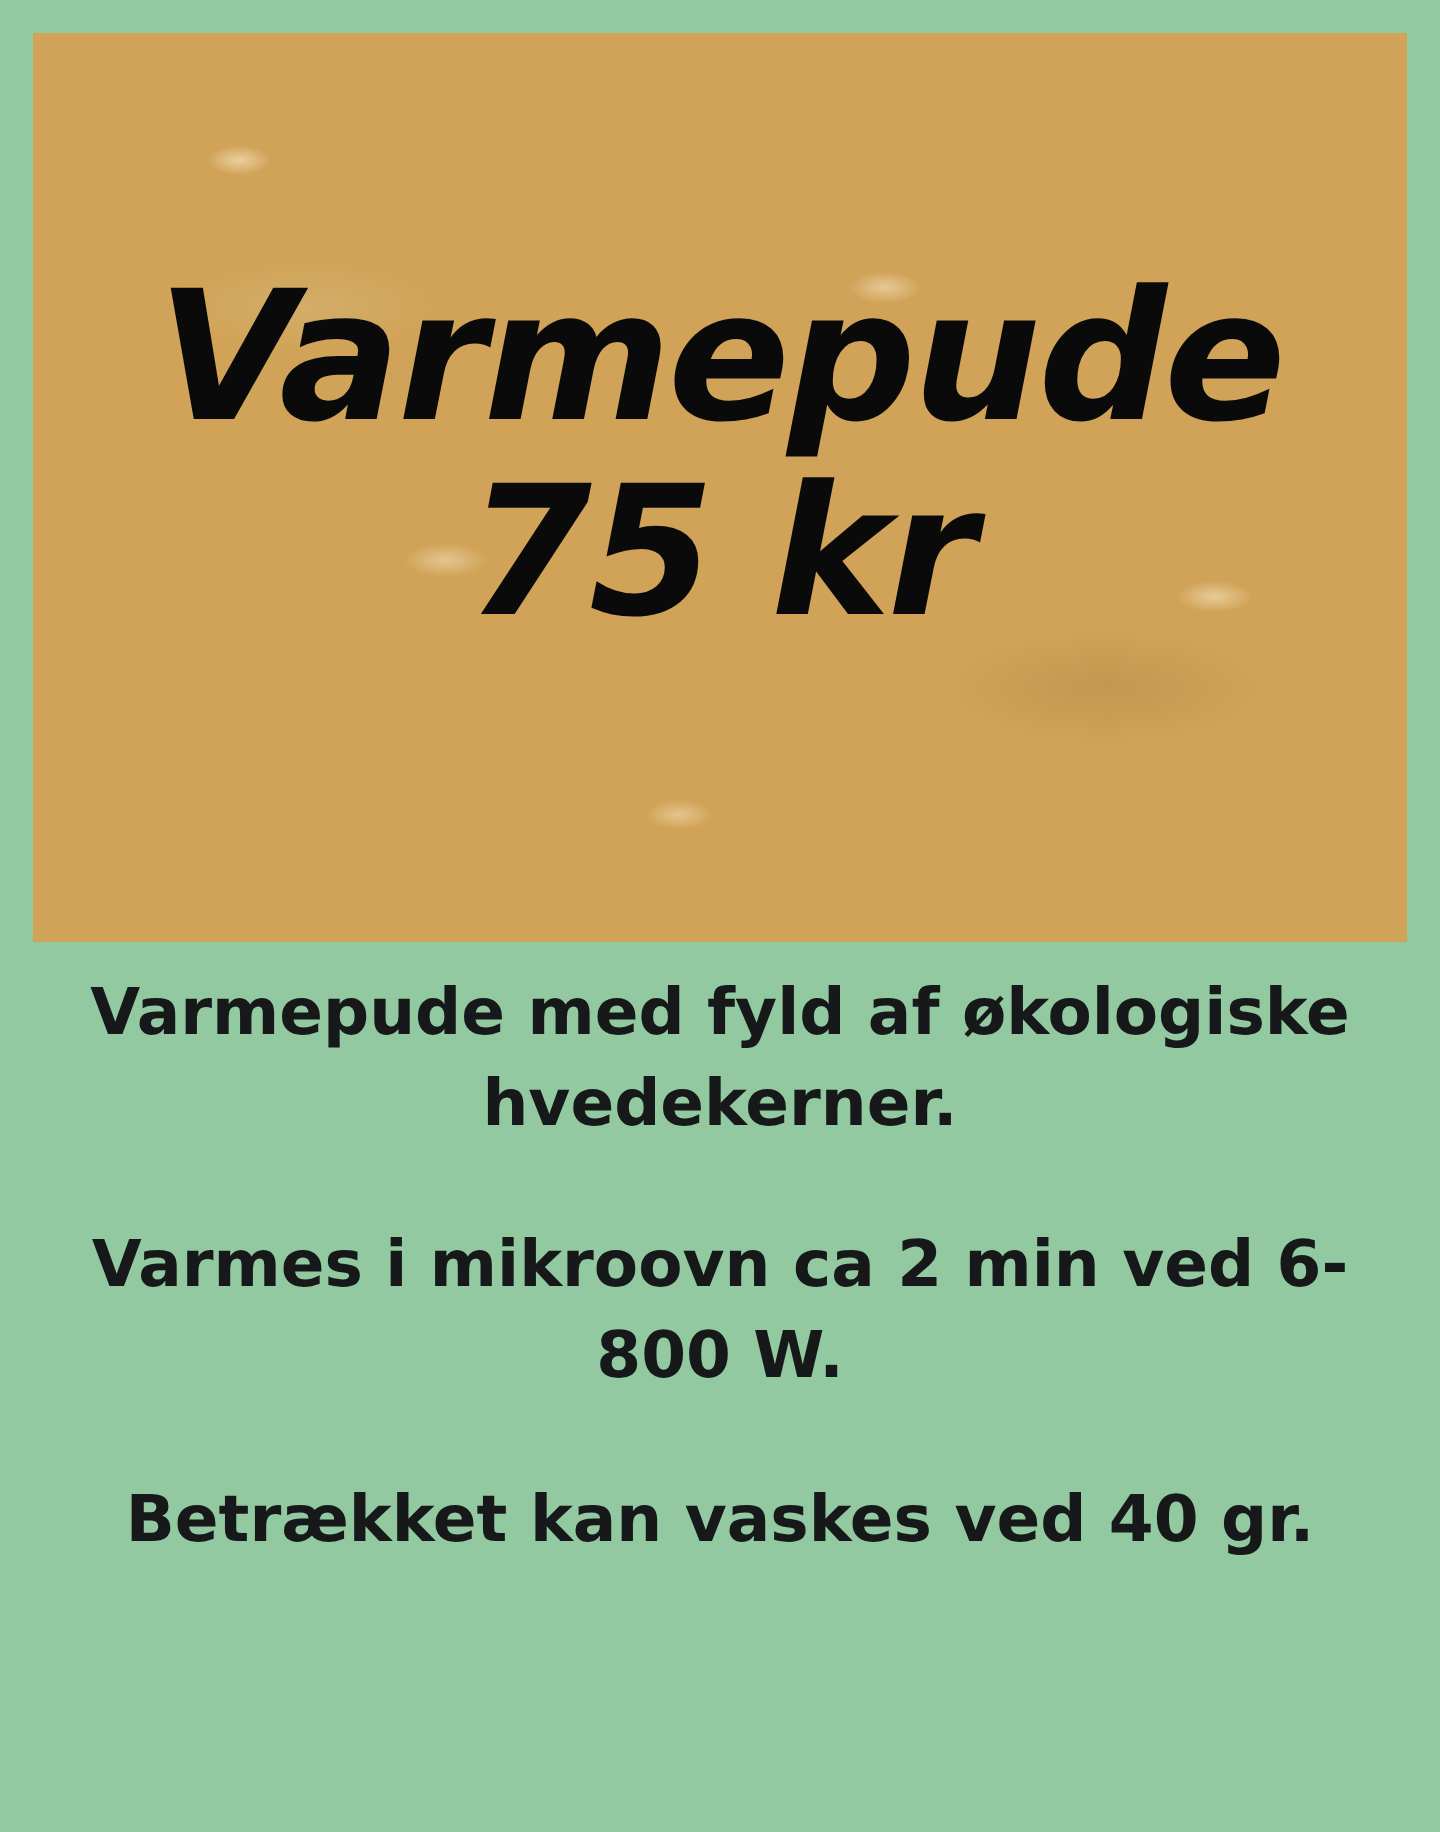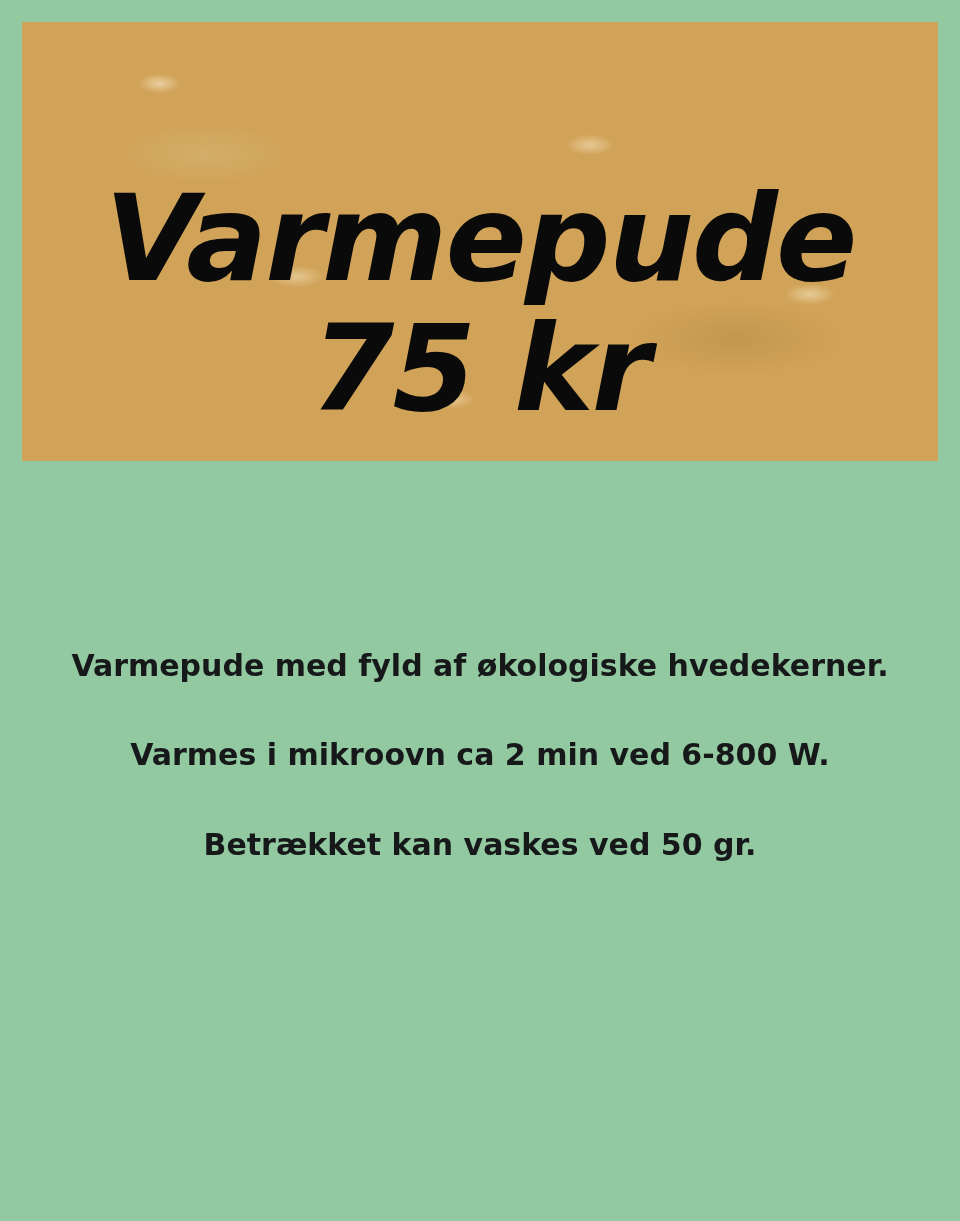--- a/index.html
+++ b/index.html
@@ -21,21 +21,21 @@
     background: #92c9a0;
     box-sizing: border-box;
   }
 
   
   .photo-wrap {
     position: absolute;
     left: 22px;
     top: 22px;
     width: 916px;
-    height: 439px;
+    height: 606px;
     overflow: hidden;
     background: #c8a055;
   }
 
   .photo-grains {
     position: absolute;
     inset: 0;
     background-color: #cfa35c;
     background-image:
       radial-gradient(ellipse 26px 13px at 8% 7%, #efd7a4 0%, #d8b370 55%, #b98f4e 100%),
@@ -124,21 +124,21 @@
   
   .body-copy {
     position: absolute;
     left: 40px;
     right: 40px;
     top: 645px;
     text-align: center;
     color: #16181a;
     font-family: "DejaVu Sans", sans-serif;
     font-weight: 600;
-    font-size: 30px;
+    font-size: 43px;
     line-height: 1.42;
   }
   .para {
     margin: 0 0 46px 0;
   }
   .para:last-child {
     margin-bottom: 0;
   }
   .para.p2 {
     margin-bottom: 48px;
@@ -153,16 +153,16 @@
     <div class="photo-grains"></div>
     <div class="headline">
       <span class="line1">Varmepude</span>
       <span class="line2">75 kr</span>
     </div>
   </div>
 
   <div class="body-copy">
     <p class="para p1">Varmepude med fyld af økologiske hvedekerner.</p>
     <p class="para p2">Varmes i mikroovn ca 2 min ved 6-800 W.</p>
-    <p class="para p3">Betrækket kan vaskes ved 50 gr.</p>
+    <p class="para p3">Betrækket kan vaskes ved 40 gr.</p>
   </div>
 
 </div>
 
 </body></html>

